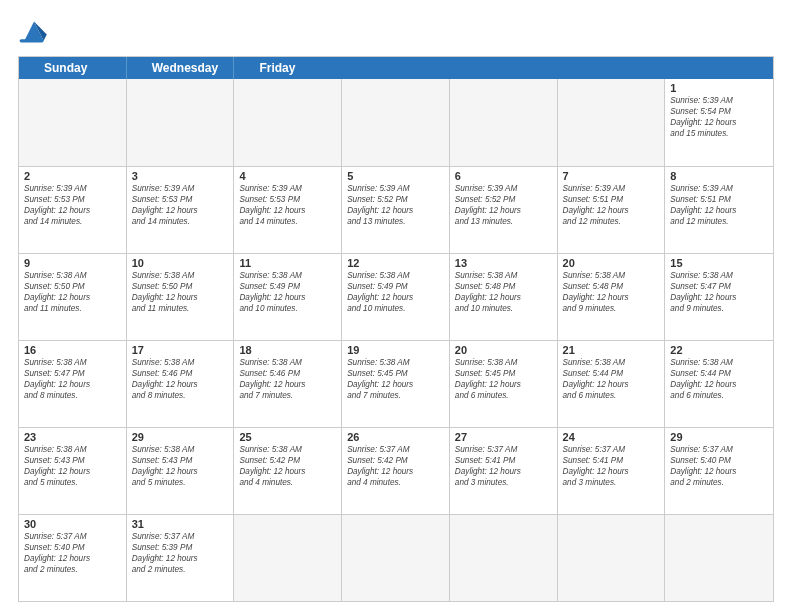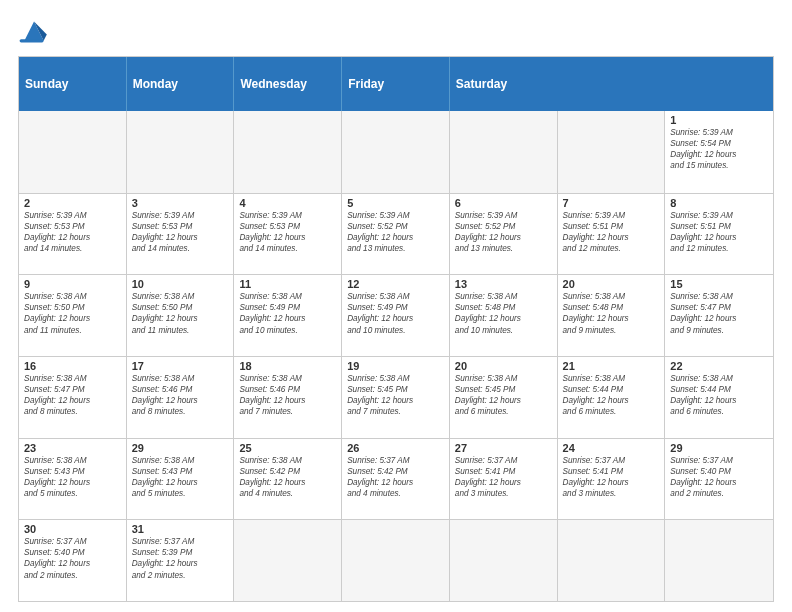--- a/index.html
+++ b/index.html
@@ -62,22 +62,23 @@
     }
     .cal-header {
       display: grid;
       grid-template-columns: repeat(7, 1fr);
       background: #2a75bb;
     }
     .cal-header-cell {
       color: #fff;
       font-size: 12px;
       font-weight: bold;
-      padding: 20px 6px;
+      padding: 4px 6px;
       border-right: 1px solid #5599cc;
+      margin-left: 19px;
     }
     .cal-header-cell:last-child { border-right: none; }
     .cal-body {
       flex: 1;
       display: grid;
       grid-template-rows: repeat(6, 1fr);
     }
     .cal-row {
       display: grid;
       grid-template-columns: repeat(7, 1fr);
@@ -125,24 +126,22 @@
     </div>
     <div class="title-block">
       <div class="month-year"></div>
       <div class="location"></div>
     </div>
   </div>
 
   <div class="calendar">
     <div class="cal-header" id="cal-header">
         <div class="cal-header-cell">Sunday</div>
-        <div class="cal-header-cell">Monday</div>
         <div class="cal-header-cell">Wednesday</div>
         <div class="cal-header-cell">Friday</div>
-        <div class="cal-header-cell">Saturday</div>
       </div>
     <div class="cal-body" id="cal-body">
         <div class="cal-row">
           <div class="cal-cell empty"></div>
           <div class="cal-cell empty"></div>
           <div class="cal-cell empty"></div>
           <div class="cal-cell empty"></div>
           <div class="cal-cell empty"></div>
           <div class="cal-cell empty"></div>
           <div class="cal-cell">

